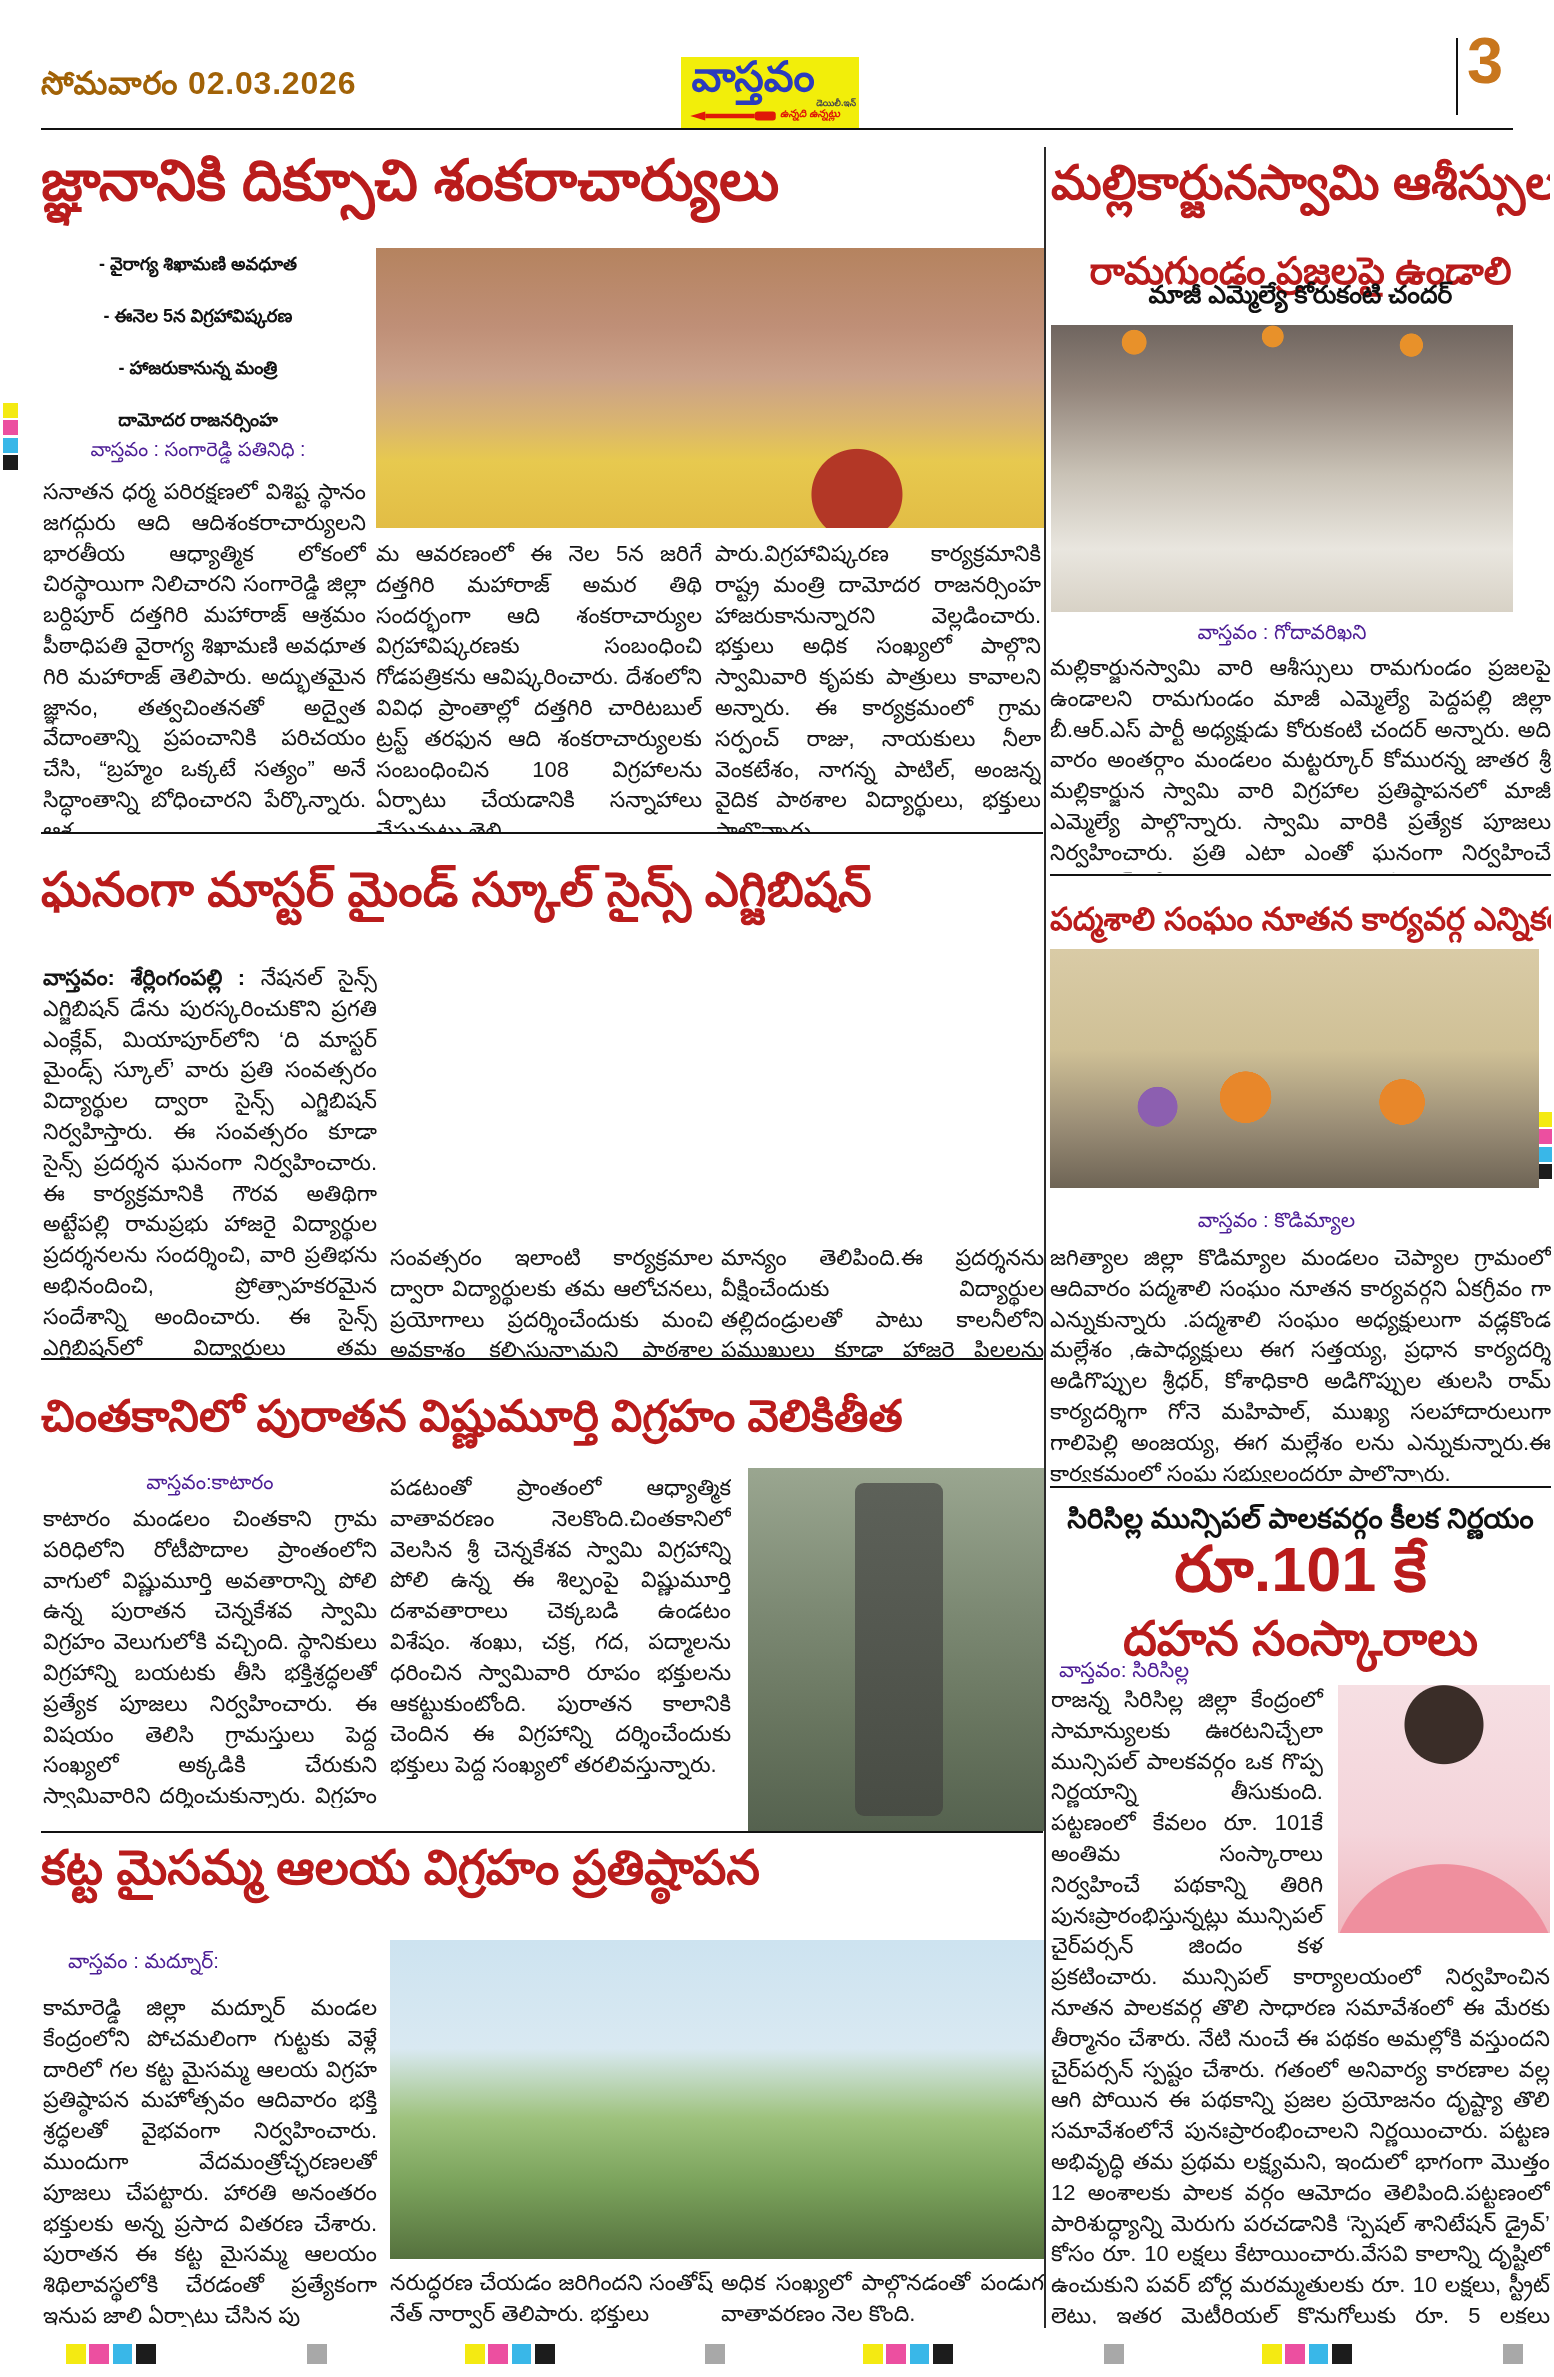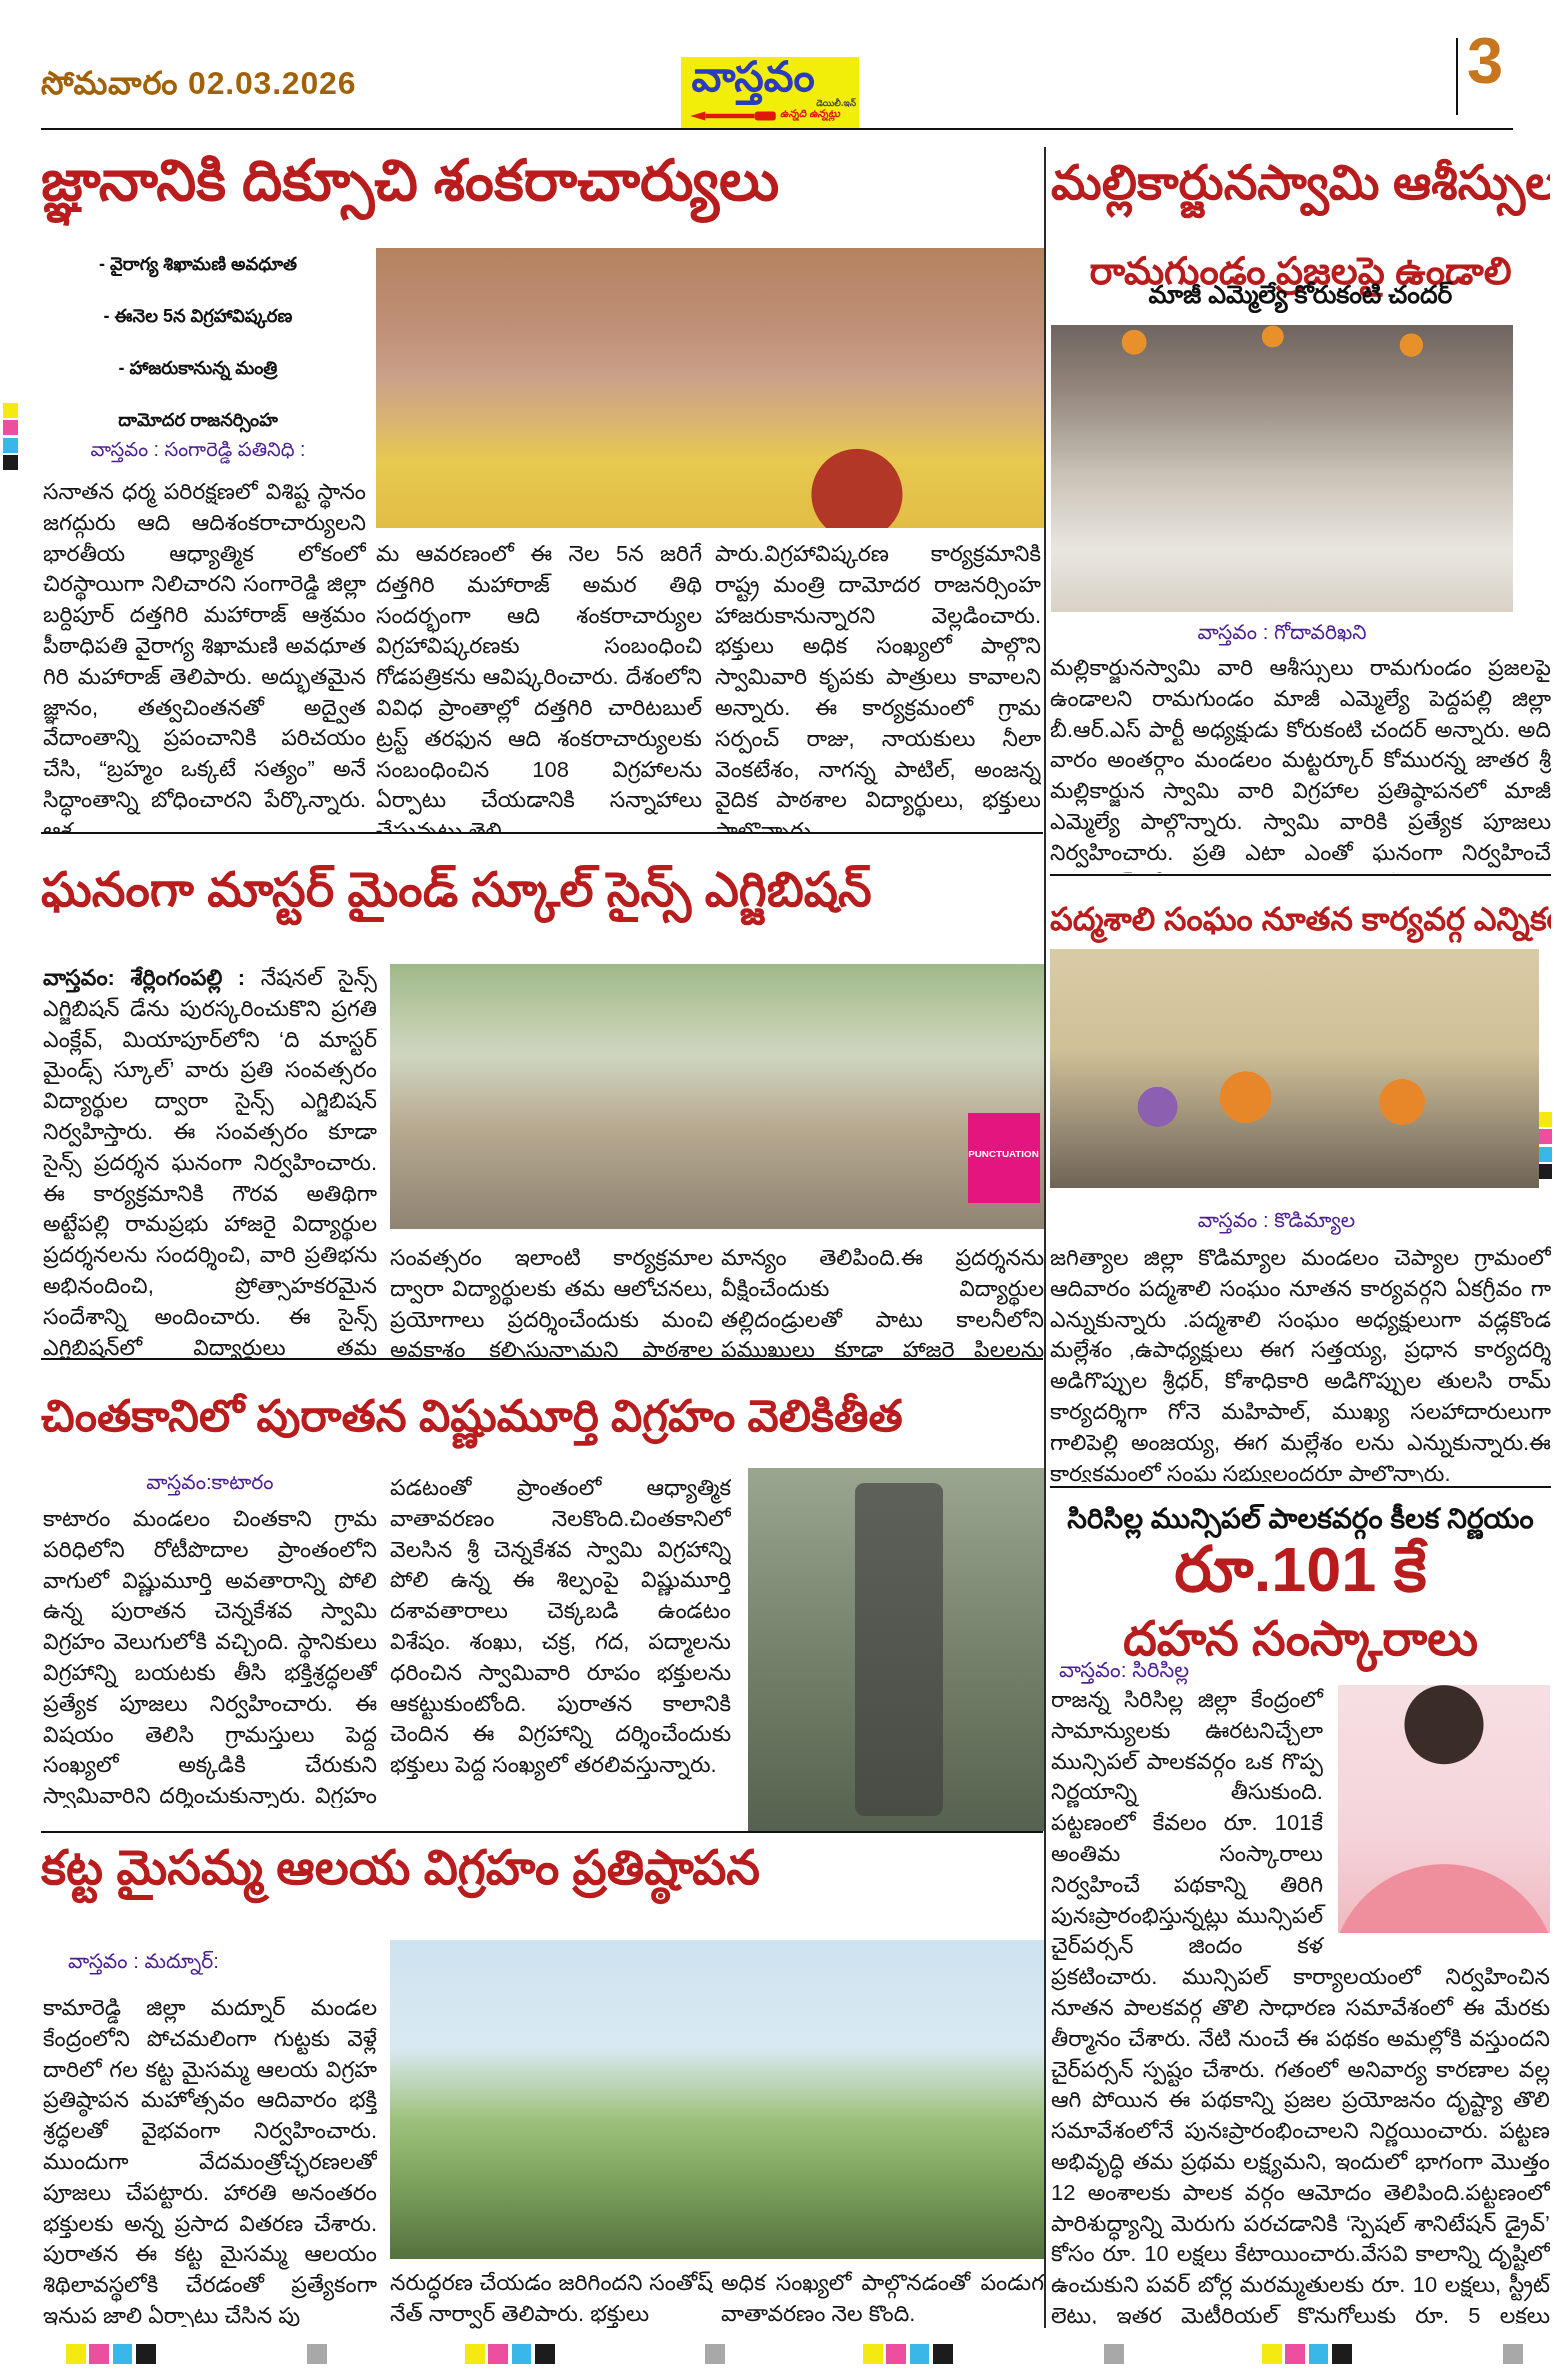--- a/index.html
+++ b/index.html
@@ -195,23 +195,20 @@
   <div class="abs a2-subhead">మాజీ ఎమ్మెల్యే  కోరుకంటి చందర్</div>
   <div class="abs photo a2-photo"></div>
   <div class="abs byline a2-byline">వాస్తవం : గోదావరిఖని</div>
   <div class="abs bodytext clip a2-body">మల్లికార్జునస్వామి వారి  ఆశీస్సులు రామగుండం ప్రజలపై ఉండాలని రామగుండం మాజీ ఎమ్మెల్యే పెద్దపల్లి జిల్లా బీ.ఆర్.ఎస్ పార్టీ అధ్యక్షుడు  కోరుకంటి చందర్ అన్నారు. అది వారం అంతర్గాం మండలం మట్టర్కూర్ కోమురన్న జాతర శ్రీ మల్లికార్జున స్వామి వారి విగ్రహాల ప్రతిష్ఠాపనలో మాజీ ఎమ్మెల్యే పాల్గొన్నారు. స్వామి వారికి ప్రత్యేక పూజలు నిర్వహించారు. ప్రతి ఎటా ఎంతో ఘనంగా నిర్వహించే ముర్కూర్ కోమురన్న జాతరకు ఒక ప్రత్యేకత ఉందన్నారు. మల్లికార్జున స్వామి వారి దేవాలయం నిర్మాణం చేయడం సంతోషకరమన్నారు.</div>
   <div class="abs hdivider a2-rule"></div>
 
   <div class="abs headline a3-headline">ఘనంగా మాస్టర్ మైండ్ స్కూల్ సైన్స్ ఎగ్జిబిషన్</div>
   <div class="abs bodytext clip a3-col1">
     <span class="a3-inline-byline">వాస్తవం: శేర్లింగంపల్లి :</span><span> నేషనల్ సైన్స్ ఎగ్జిబిషన్ డేను పురస్కరించుకొని ప్రగతి ఎంక్లేవ్, మియాపూర్‌లోని ‘ది మాస్టర్ మైండ్స్ స్కూల్’ వారు ప్రతి సంవత్సరం విద్యార్థుల ద్వారా సైన్స్ ఎగ్జిబిషన్ నిర్వహిస్తారు. ఈ సంవత్సరం కూడా సైన్స్ ప్రదర్శన ఘనంగా నిర్వహించారు. ఈ కార్యక్రమానికి గౌరవ అతిథిగా అట్టేపల్లి రామప్రభు హాజరై విద్యార్థుల ప్రదర్శనలను సందర్శించి, వారి ప్రతిభను అభినందించి, ప్రోత్సాహకరమైన సందేశాన్ని అందించారు. ఈ సైన్స్ ఎగ్జిబిషన్‌లో విద్యార్థులు తమ సృజనాత్మకత, విజ్ఞానం మరియు ప్రతిభను ప్రదర్శించారు. ప్రతి</span>
   </div>
-  <div class="abs photo a3-photo">
-    <div class="a3-photo-sign">PUNCTUATION</div>
-  </div>
   <div class="abs bodytext clip a3-cap a3-capA">సంవత్సరం ఇలాంటి కార్యక్రమాల ద్వారా విద్యార్థులకు తమ ఆలోచనలు, ప్రయోగాలు ప్రదర్శించేందుకు మంచి అవకాశం కల్పిస్తున్నామని పాఠశాల యాజ</div>
   <div class="abs bodytext clip a3-cap a3-capB">మాన్యం తెలిపింది.ఈ ప్రదర్శనను వీక్షించేందుకు విద్యార్థుల తల్లిదండ్రులతో పాటు కాలనీలోని ప్రముఖులు కూడా హాజరై పిల్లలను ప్రోత్సహించారు.</div>
   <div class="abs hdivider a3-rule"></div>
 
   <div class="abs headline a4-headline">పద్మశాలి సంఘం నూతన కార్యవర్గ ఎన్నికలు</div>
   <div class="abs photo a4-photo"></div>
   <div class="abs byline a4-byline">వాస్తవం : కొడిమ్యాల</div>
   <div class="abs bodytext clip a4-body">జగిత్యాల జిల్లా కొడిమ్యాల మండలం చెప్యాల గ్రామంలో ఆదివారం పద్మశాలి  సంఘం నూతన కార్యవర్గని ఏకగ్రీవం గా ఎన్నుకున్నారు .పద్మశాలి సంఘం అధ్యక్షులుగా వడ్లకొండ మల్లేశం ,ఉపాధ్యక్షులు ఈగ సత్తయ్య, ప్రధాన కార్యదర్శి అడిగొప్పుల శ్రీధర్, కోశాధికారి అడిగొప్పుల తులసి రామ్ కార్యదర్శిగా గోనె మహిపాల్, ముఖ్య సలహాదారులుగా గాలిపెల్లి అంజయ్య, ఈగ మల్లేశం లను ఎన్నుకున్నారు.ఈ కార్యక్రమంలో సంఘ సభ్యులందరూ పాల్గొన్నారు.</div>
   <div class="abs hdivider a4-rule"></div>
 

